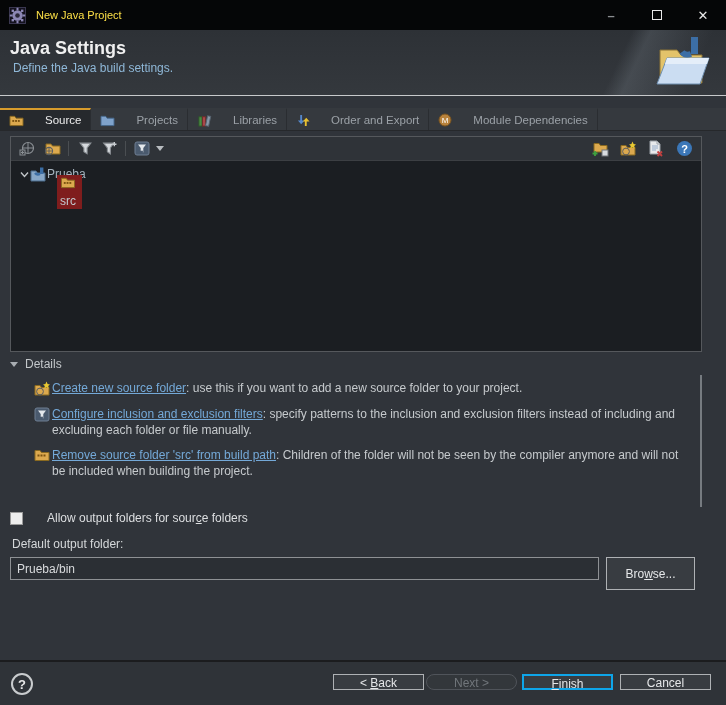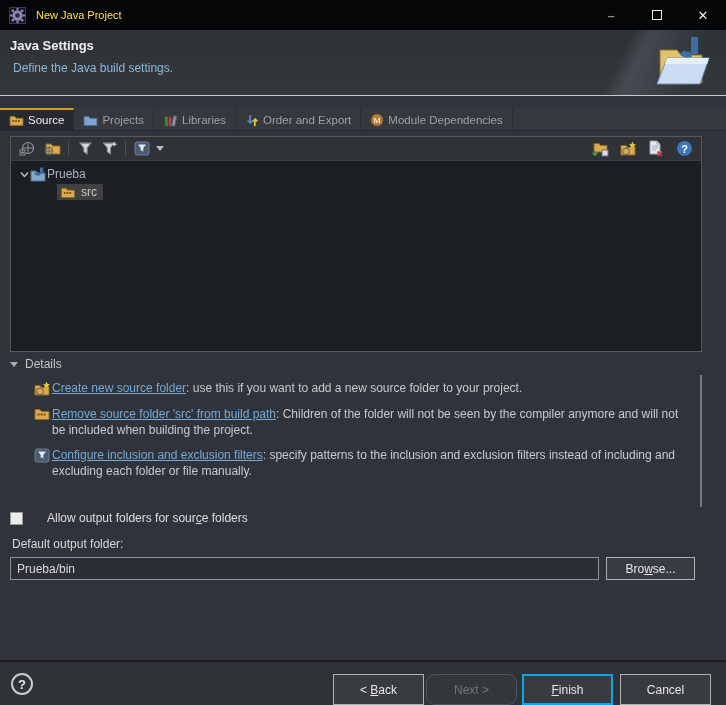--- a/index.html
+++ b/index.html
@@ -14,66 +14,66 @@
   .app-icon { margin-left:9px; width:17px; height:17px; }
   .win-title { margin-left:10px; color:#fde047; font-size:11px; }
   .win-controls { margin-left:auto; display:flex; height:100%; }
   .win-btn { width:46px; height:100%; display:flex; align-items:center; justify-content:center; color:#E9E9E9; font-size:13px; cursor:default; }
   .min-glyph { color:#8A8D90; font-weight:bold; }
   .max-box { width:10px; height:10px; border:1.5px solid #E9E9E9; }
   
   .banner { position:absolute; top:30px; left:0; right:0; height:66px; background:linear-gradient(#2D3136,#34383D); border-bottom:1px solid #C7C9CB; }
   .banner::before { content:""; position:absolute; right:0; top:0; width:160px; height:100%;
     background:linear-gradient(115deg, transparent 35%, rgba(140,150,160,.22) 45%, rgba(140,150,160,.10) 62%, transparent 78%); }
-  .banner-title { position:absolute; left:10px; top:8px; font-weight:bold; color:#F0F0F0; font-size:13px; }
+  .banner-title { position:absolute; left:10px; top:8px; font-weight:bold; color:#F0F0F0; font-size:18px; }
   .banner-sub { position:absolute; left:13px; top:31px; color:#8FB8D8; font-size:12px; }
   .banner-icon { position:absolute; right:13px; top:4px; }
   
   .tabbar { position:absolute; top:108px; left:0; right:0; height:23px; display:flex; background:#35393E; border-bottom:1px solid #26282B; }
-  .tab { display:flex; align-items:center; gap:4px; padding:0 9px; color:#9BA1A7; font-size:11.5px;
+  .tab { display:flex; align-items:center; gap:21px; padding:0 9px; color:#9BA1A7; font-size:11.5px;
     border-top:2px solid transparent; border-right:1px solid #2A2D31; cursor:default; white-space:nowrap; }
   .tab.active { background:#26292D; color:#ECECEC; border-top-color:#D79B2C; }
   .tab-fill { flex:1; }
   
   .panel { position:absolute; left:10px; top:136px; width:692px; height:216px; border:1px solid #55585C; background:#1B1E22; }
   .toolbar { display:flex; align-items:center; height:24px; padding:0 5px; background:#2F3338; border-bottom:1px solid #3C3F43; }
   .tool-btn { width:24px; height:20px; display:flex; align-items:center; justify-content:center; }
   .tool-sep { width:1px; height:15px; background:#4A4E52; margin:0 4px; }
   .tool-right { margin-left:auto; display:flex; align-items:center; gap:4px; }
   .caret { width:0; height:0; border-left:4px solid transparent; border-right:4px solid transparent; border-top:5px solid #B8BCC0; margin-left:2px; }
   .tree { padding-top:4px; }
   .tree-row { display:flex; align-items:center; height:18px; color:#A6B3BE; }
   .tree-row.root { padding-left:8px; }
   .tree-row.child { padding-left:46px; }
-  .tree-sel { display:flex; align-items:center; gap:5px; background:#404040; padding:1px 6px 1px 3px; color:#C2C8CD; }
+  .tree-sel { display:flex; align-items:center; gap:5px; background:#7f1d1d; padding:1px 6px 1px 3px; color:#C2C8CD;flex-direction:column; }
   
   .details { position:absolute; left:10px; top:357px; width:700px; }
   .details-head { display:flex; align-items:center; gap:7px; color:#C3C7CA; }
   .twistie { width:0; height:0; border-left:4px solid transparent; border-right:4px solid transparent; border-top:5px solid #A8ADB2; }
   .detail-item { display:flex; align-items:flex-start; margin:9px 0 0 22px; line-height:16px; }
   .detail-icon { flex:0 0 20px; margin-top:1px; }
   .detail-text { color:#C6CACD; padding-right:16px; }
   a.dlink { color:#74A9D8; text-decoration:underline; cursor:pointer; }
   .detail-scrollbar { position:absolute; left:700px; top:375px; width:2px; height:132px; background:#767B80; }
   
   .chk-row { position:absolute; left:10px; top:511px; display:flex; align-items:center; gap:24px; color:#DDDFE1; }
   .chk-box { width:13px; height:13px; background:#EDEDED; border:1px solid #9A9A9A; }
   .out-label { position:absolute; left:12px; top:537px; color:#D5D8DA; }
   .out-input { position:absolute; left:10px; top:557px; width:589px; height:23px; background:#2B2F34; border:1px solid #8E9194;
     color:#D8DADC; font-family:"Liberation Sans",sans-serif; font-size:12px; padding:0 6px; }
-  .browse-btn { position:absolute; left:606px; top:557px; width:89px; height:23px; }
+  .browse-btn { position:absolute; left:606px; top:557px; width:89px; height:33px; }
   .btn { background:#383C41; border:1px solid #AEB1B4; color:#E5E7E9; font-family:"Liberation Sans",sans-serif; font-size:12px; cursor:default; }
   .btn.disabled { color:#71767B; border-color:#50545A; background:#33373B; }
   .btn.default { border:2px solid #0ea5e9; font-weight:normal; }
   .mn { text-decoration:underline; }
   
   .footer { position:absolute; left:0; right:0; bottom:0; height:45px; background:#2F3338; border-top:2px solid #1B1C1E; }
   .help-circle { position:absolute; left:11px; top:11px; width:22px; height:22px; border-radius:50%;
     border:2px solid #C9CCCE; color:#E8E8E8; display:flex; align-items:center; justify-content:center; font-weight:bold; font-size:13px; }
-  .foot-btn { position:absolute; top:12px; width:91px; height:31px; }
+  .foot-btn { position:absolute; top:12px; width:91px; height:16px; }
   .b-back { left:333px; } .b-next { left:426px;border-radius:9px; } .b-finish { left:522px; } .b-cancel { left:620px; }
 </style>
 </head>
 <body>
 
 <div class="window">
 
   <div class="titlebar">
     <svg class="app-icon" viewBox="0 0 17 17">
       <rect x="0.5" y="0.5" width="16" height="16" fill="#14121E" stroke="#3A3750"></rect>
@@ -262,37 +262,37 @@
       <svg class="detail-icon" width="18" height="16" viewBox="0 0 18 16">
         <path d="M2 4.5 L7 4.5 L8.5 6.5 L16 6.5 L16 14 L2 14 Z" fill="#DCA94E" stroke="#8A6A20"></path>
         <circle cx="7" cy="10.5" r="3.4" fill="none" stroke="#5A5E63" stroke-width="1"></circle>
         <polygon points="13.5,0.5 14.6,3 17,3.4 15.2,5 15.7,7.4 13.5,6.2 11.3,7.4 11.8,5 10,3.4 12.4,3" fill="#E8C832"></polygon>
       </svg>
       <span class="detail-text"><a class="dlink">Create new source folder</a><span>: use this if you want to add a new source folder to your project.</span></span>
     </div>
 
 
     <div class="detail-item">
+      <svg class="detail-icon" width="16" height="15" viewBox="0 0 16 15">
+        <rect x="1" y="1" width="14" height="13" rx="2" fill="#4A5A6E" stroke="#6E7E92"></rect>
+        <path d="M4 3.5 H12 L9.3 7 V11.5 L6.7 9.8 V7 Z" fill="#E4E8EC"></path>
+        <circle cx="8" cy="10.5" r="1" fill="#4A5A6E"></circle>
+      </svg>
+      <span class="detail-text"><a class="dlink">Configure inclusion and exclusion filters</a><span>: specify patterns to the inclusion and exclusion filters instead of including and excluding each folder or file manually.</span></span>
+    </div>
+
+    <div class="detail-item">
       <svg class="detail-icon" width="17" height="14" viewBox="0 0 16 14">
         <path d="M1 2.5 L6 2.5 L7.5 4.5 L15 4.5 L15 12.5 L1 12.5 Z" fill="#DCA94E" stroke="#8A6A20"></path>
         <rect x="3.5" y="6.5" width="2" height="2" fill="#7A5210"></rect>
           <rect x="6.5" y="6.5" width="2" height="2" fill="#7A5210"></rect>
           <rect x="9.5" y="6.5" width="2" height="2" fill="#7A5210"></rect>
       </svg>
       <span class="detail-text"><a class="dlink">Remove source folder 'src' from build path</a><span>: Children of the folder will not be seen by the compiler anymore and will not be included when building the project.</span></span>
     </div>
-
-    <div class="detail-item">
-      <svg class="detail-icon" width="16" height="15" viewBox="0 0 16 15">
-        <rect x="1" y="1" width="14" height="13" rx="2" fill="#4A5A6E" stroke="#6E7E92"></rect>
-        <path d="M4 3.5 H12 L9.3 7 V11.5 L6.7 9.8 V7 Z" fill="#E4E8EC"></path>
-        <circle cx="8" cy="10.5" r="1" fill="#4A5A6E"></circle>
-      </svg>
-      <span class="detail-text"><a class="dlink">Configure inclusion and exclusion filters</a><span>: specify patterns to the inclusion and exclusion filters instead of including and excluding each folder or file manually.</span></span>
-    </div>
   </div>
   <div class="detail-scrollbar"></div>
 
   <div class="chk-row">
     <span class="chk-box"></span>
     <label><span>Allow output folders for sour</span><span class="mn">c</span><span>e folders</span></label>
   </div>
   <div class="out-label">Default output folder:</div>
   <input class="out-input" value="Prueba/bin" style="">
   <button class="btn browse-btn"><span>Bro</span><span class="mn">w</span><span>se...</span></button>

